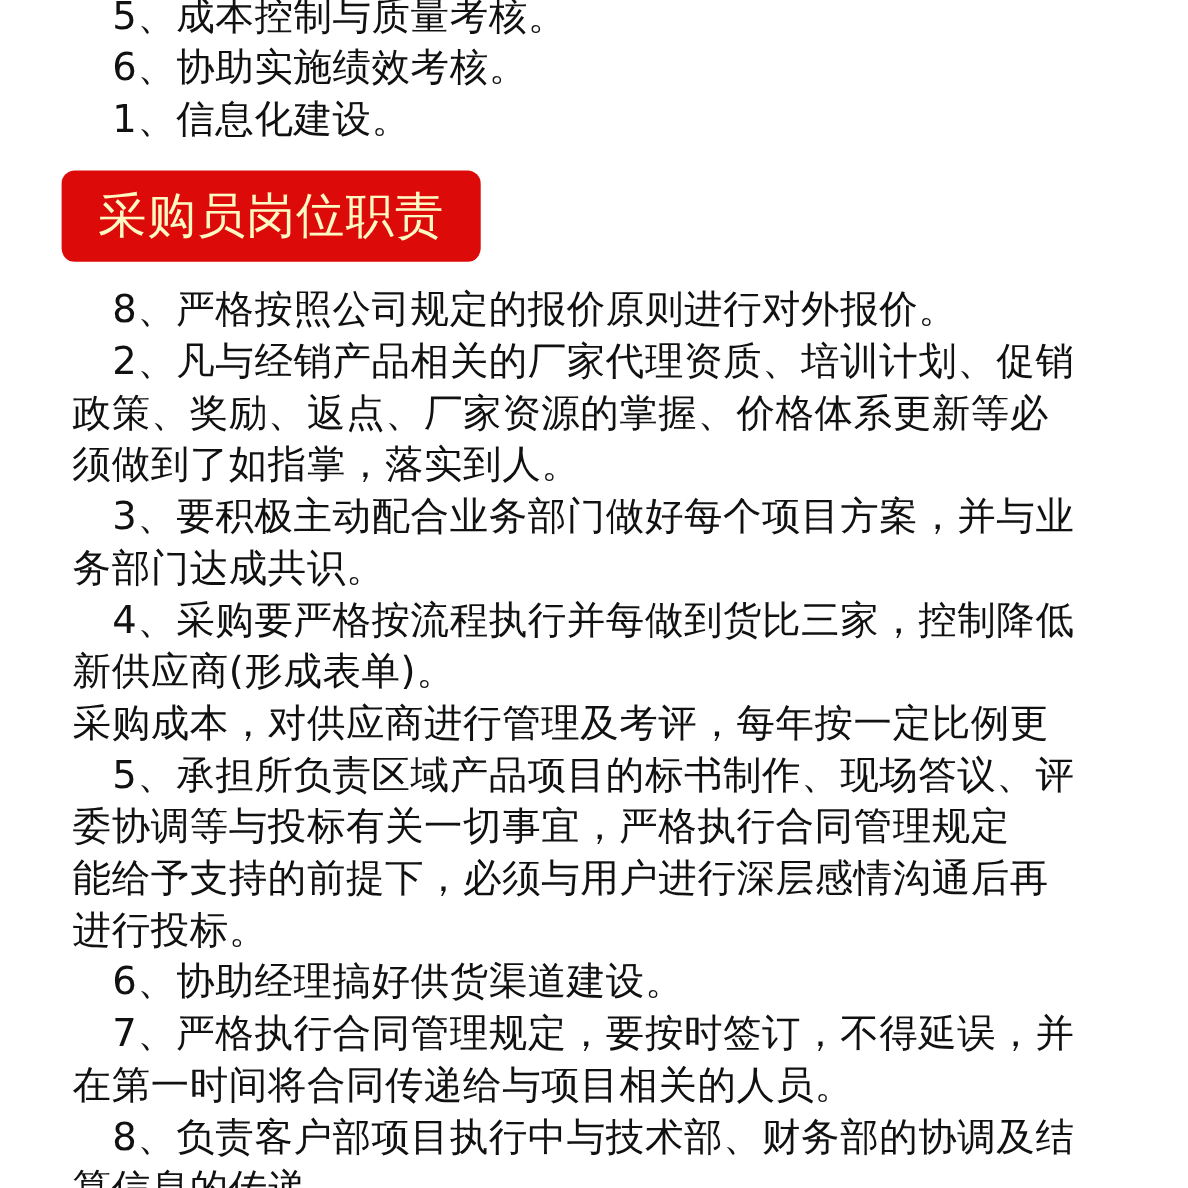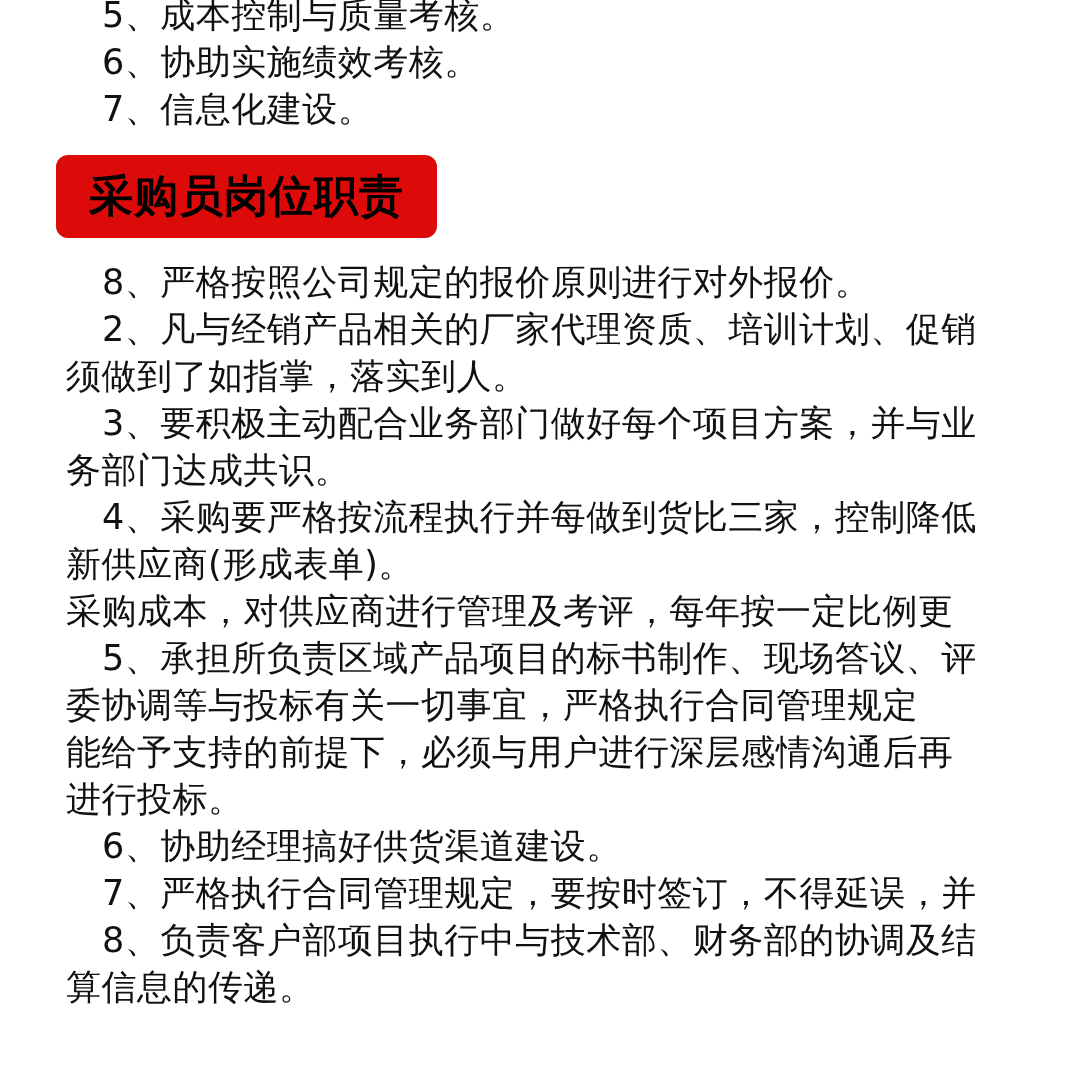--- a/index.html
+++ b/index.html
@@ -46,51 +46,52 @@
       top: 139px;
       width: 381px;
       height: 83px;
       background: #dd0a0a;
       border-radius: 12px;
       display: flex;
       align-items: center;
       justify-content: center;
     }
     .header-title {
-      color: #000000;
-      font-weight: bold;
+      color: #fef9c3;
+      font-weight: normal;
       font-size: 44px;
       letter-spacing: 1px;
       font-family: "DejaVu Sans", sans-serif;
     }
     .duties {
       top: 243px;
     }
   </style>
 </head>
 <body>
 
 <div class="page">
 
   <div class="text-block prev-list">
     <div class="line indent">5、成本控制与质量考核。</div>
     <div class="line indent">6、协助实施绩效考核。</div>
-    <div class="line indent">7、信息化建设。</div>
+    <div class="line indent">1、信息化建设。</div>
   </div>
 
   <div class="header-box">
     <span class="header-title">采购员岗位职责</span>
   </div>
 
   <div class="text-block duties">
     <div>
       <div class="line indent">8、严格按照公司规定的报价原则进行对外报价。</div>
     </div>
     <div>
       <div class="line indent">2、凡与经销产品相关的厂家代理资质、培训计划、促销</div>
+      <div class="line">政策、奖励、返点、厂家资源的掌握、价格体系更新等必</div>
       <div class="line">须做到了如指掌，落实到人。</div>
     </div>
     <div>
       <div class="line indent">3、要积极主动配合业务部门做好每个项目方案，并与业</div>
       <div class="line">务部门达成共识。</div>
     </div>
     <div>
       <div class="line indent">4、采购要严格按流程执行并每做到货比三家，控制降低</div>
       <div class="line">新供应商(形成表单)。</div>
       <div class="line">采购成本，对供应商进行管理及考评，每年按一定比例更</div>
@@ -99,20 +100,21 @@
       <div class="line indent">5、承担所负责区域产品项目的标书制作、现场答议、评</div>
       <div class="line">委协调等与投标有关一切事宜，严格执行合同管理规定</div>
       <div class="line">能给予支持的前提下，必须与用户进行深层感情沟通后再</div>
       <div class="line">进行投标。</div>
     </div>
     <div>
       <div class="line indent">6、协助经理搞好供货渠道建设。</div>
     </div>
     <div>
       <div class="line indent">7、严格执行合同管理规定，要按时签订，不得延误，并</div>
+      <div class="line">在第一时间将合同传递给与项目相关的人员。</div>
     </div>
     <div>
       <div class="line indent">8、负责客户部项目执行中与技术部、财务部的协调及结</div>
       <div class="line">算信息的传递。</div>
     </div>
   </div>
 
 </div>
 
 </body></html>

